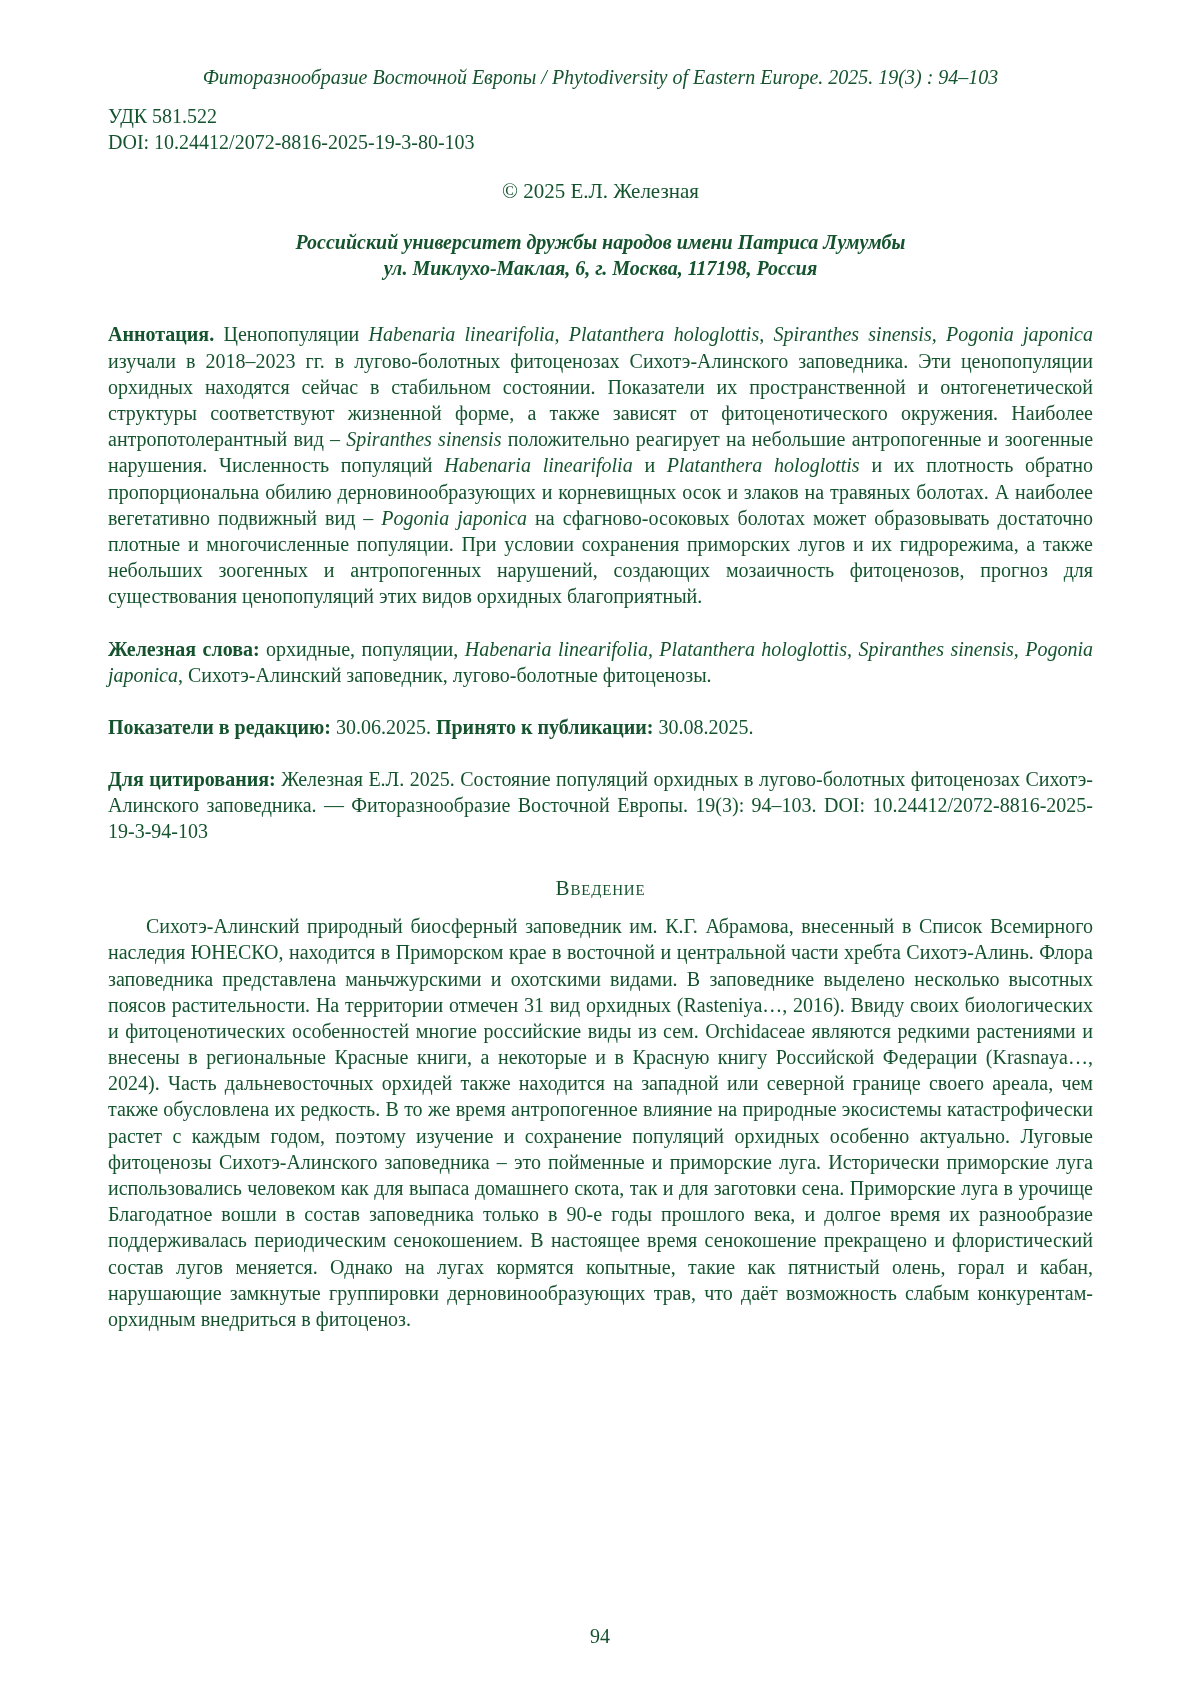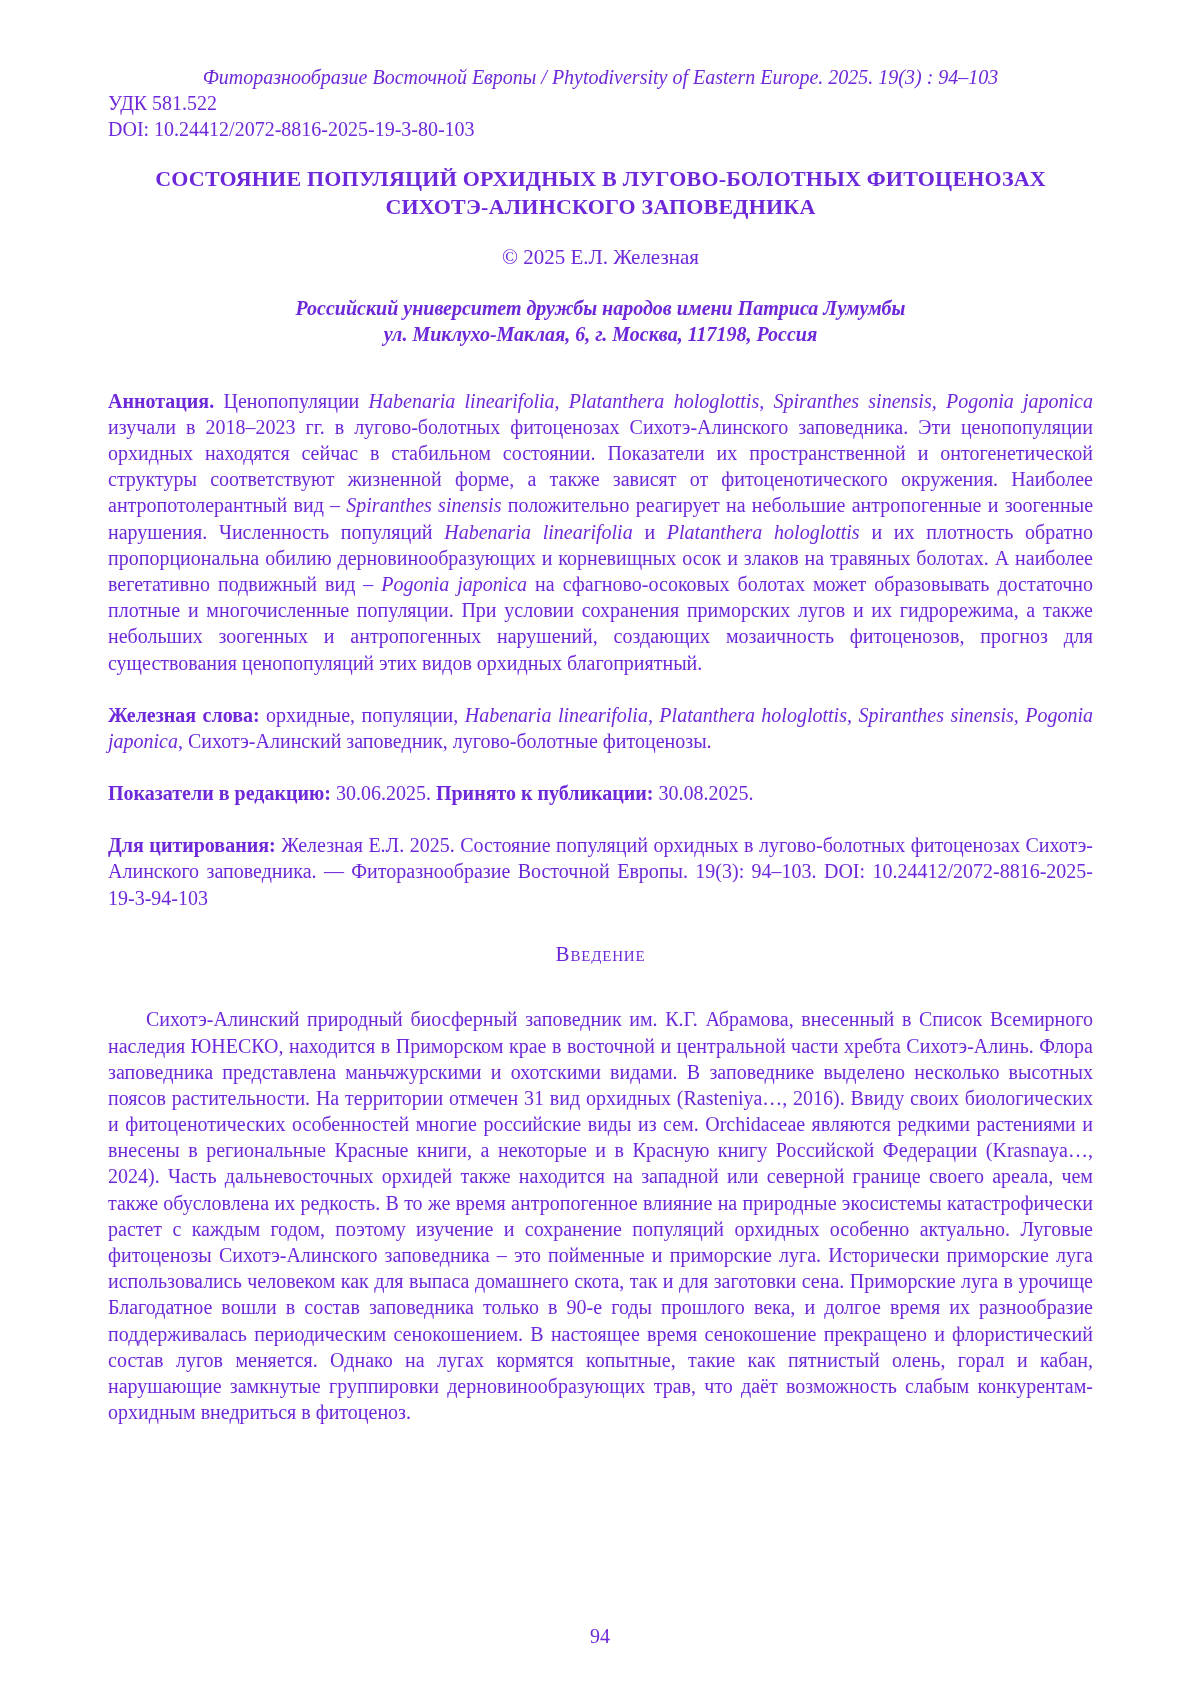--- a/index.html
+++ b/index.html
@@ -7,30 +7,31 @@
     padding: 0;
     background: #ffffff;
   }
   .page {
     position: relative;
     width: 1200px;
     height: 1697px;
     box-sizing: border-box;
     padding: 64px 107px 0 108px;
     background: #ffffff;
-    color: #6d28d9;
+    color: #14532d;
     font-family: "Liberation Serif", "DejaVu Serif", serif;
     font-size: 20px;
     line-height: 1.31;
   }
   .running-head {
     text-align: center;
     font-style: italic;
   }
   .meta-block {
+    margin-top: 13px;
   }
   .meta-line {
     text-align: left;
   }
   .article-title {
     margin: 22px 0 0 0;
     font-size: 22px;
     line-height: 1.3;
     font-weight: bold;
     text-align: center;
@@ -47,21 +48,21 @@
     text-align: center;
     font-style: italic;
     font-weight: bold;
   }
   .para {
     margin: 26px 0 0 0;
     text-align: justify;
   }
   .para.indent {
     text-indent: 38px;
-    margin-top: 38px;
+    margin-top: 11px;
   }
   .abstract-para {
     margin-top: 40px;
   }
   .section-heading {
     margin-top: 30px;
     text-align: center;
     font-variant: small-caps;
     letter-spacing: 0.8px;
     font-size: 21px;
@@ -81,21 +82,20 @@
 
 <div class="page">
 
   <div class="running-head">Фиторазнообразие Восточной Европы / Phytodiversity of Eastern Europe. 2025. 19(3) : 94–103</div>
 
   <div class="meta-block">
     <div class="meta-line">УДК 581.522</div>
     <div class="meta-line">DOI: 10.24412/2072-8816-2025-19-3-80-103</div>
   </div>
 
-  <h1 class="article-title">СОСТОЯНИЕ ПОПУЛЯЦИЙ ОРХИДНЫХ В ЛУГОВО-БОЛОТНЫХ ФИТОЦЕНОЗАХ СИХОТЭ-АЛИНСКОГО ЗАПОВЕДНИКА</h1>
 
   <div class="author-line">© 2025 Е.Л. Железная</div>
 
   <div class="affiliation">
     <div>Российский университет дружбы народов имени Патриса Лумумбы</div>
     <div>ул. Миклухо-Маклая, 6, г. Москва, 117198, Россия</div>
   </div>
 
   <p class="para abstract-para"><span class="b">Аннотация. </span><span>Ценопопуляции </span><span class="i">Habenaria linearifolia, Platanthera hologlottis, Spiranthes sinensis, Pogonia japonica</span><span> изучали в 2018–2023 гг. в лугово-болотных фитоценозах Сихотэ-Алинского заповедника. Эти ценопопуляции орхидных находятся сейчас в стабильном состоянии. Показатели их пространственной и онтогенетической структуры соответствуют жизненной форме, а также зависят от фитоценотического окружения. Наиболее антропотолерантный вид – </span><span class="i">Spiranthes sinensis</span><span> положительно реагирует на небольшие антропогенные и зоогенные нарушения. Численность популяций </span><span class="i">Habenaria linearifolia</span><span> и </span><span class="i">Platanthera hologlottis</span><span> и их плотность обратно пропорциональна обилию дерновинообразующих и корневищных осок и злаков на травяных болотах. А наиболее вегетативно подвижный вид – </span><span class="i">Pogonia japonica</span><span> на сфагново-осоковых болотах может образовывать достаточно плотные и многочисленные популяции. При условии сохранения приморских лугов и их гидрорежима, а также небольших зоогенных и антропогенных нарушений, создающих мозаичность фитоценозов, прогноз для существования ценопопуляций этих видов орхидных благоприятный.</span></p>
 

